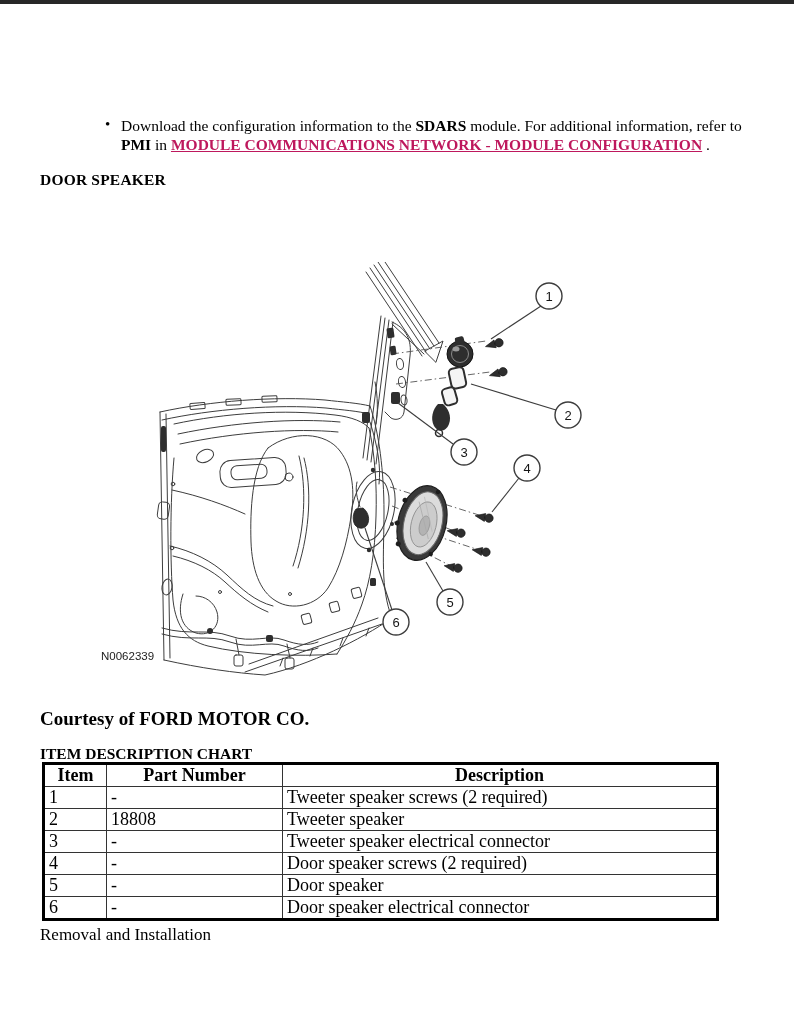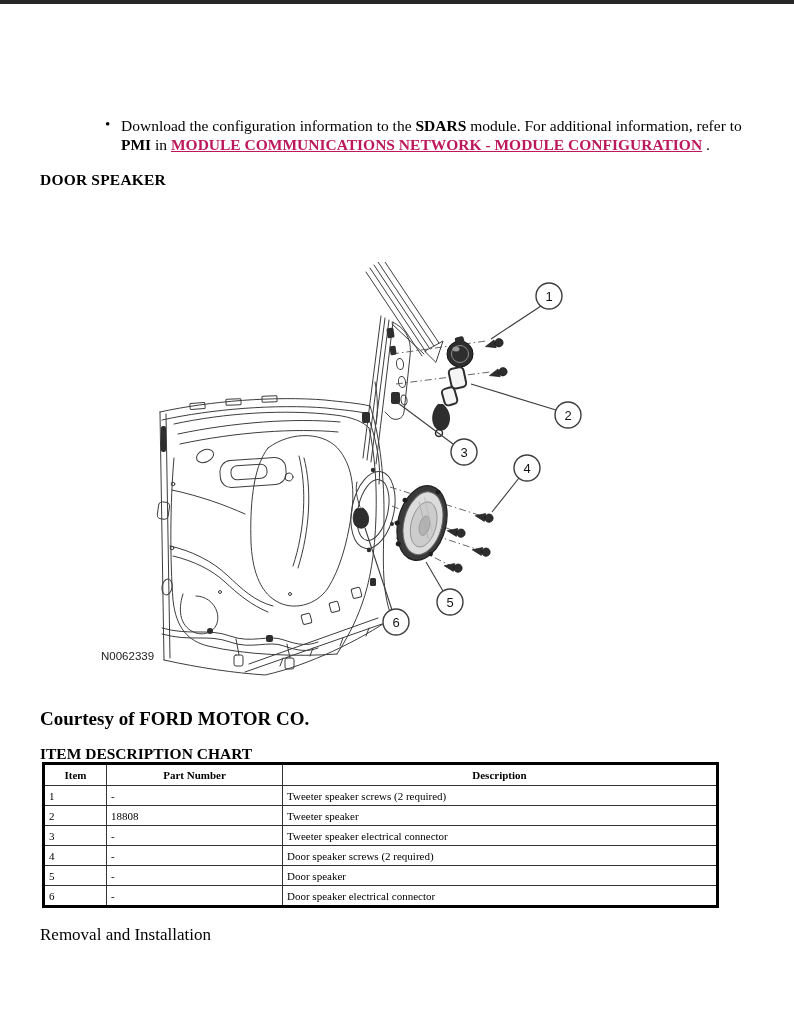--- a/index.html
+++ b/index.html
@@ -23,21 +23,21 @@
   .figure svg{position:absolute;left:0;top:0;}
   .img-code{position:absolute;left:13px;top:388px;font-family:"Liberation Sans",sans-serif;
             font-size:11.5px;color:#222;margin-left:48px;}
 
   .fig-caption{position:absolute;left:40px;top:691px;font-size:15.5px;font-weight:bold;
                text-decoration:underline;}
   .fig-courtesy{position:absolute;left:40px;top:708px;font-size:19px;font-weight:bold;}
   .chart-heading{position:absolute;left:40px;top:745px;font-size:15.5px;font-weight:bold;}
 
   table.item-chart{position:absolute;left:42px;top:762px;width:674px;border-collapse:collapse;
-                   table-layout:fixed;font-size:11px;}
+                   table-layout:fixed;font-size:18px;}
   table.item-chart th{border:1px solid #333;border-bottom:1px solid #333;font-weight:bold;
                       text-align:center;height:20px;padding:0;}
   table.item-chart td{border:1px solid #333;height:19px;padding:0 2px 0 4px;text-align:left;
                       white-space:nowrap;overflow:hidden;}
   table.item-chart{border:3px solid #000;}
 
   .removal{position:absolute;left:40px;top:925px;font-size:17px;font-weight:normal;}
 
   .callout-num{font-family:"Liberation Sans",sans-serif;font-size:13px;fill:#151515;}
 </style>

